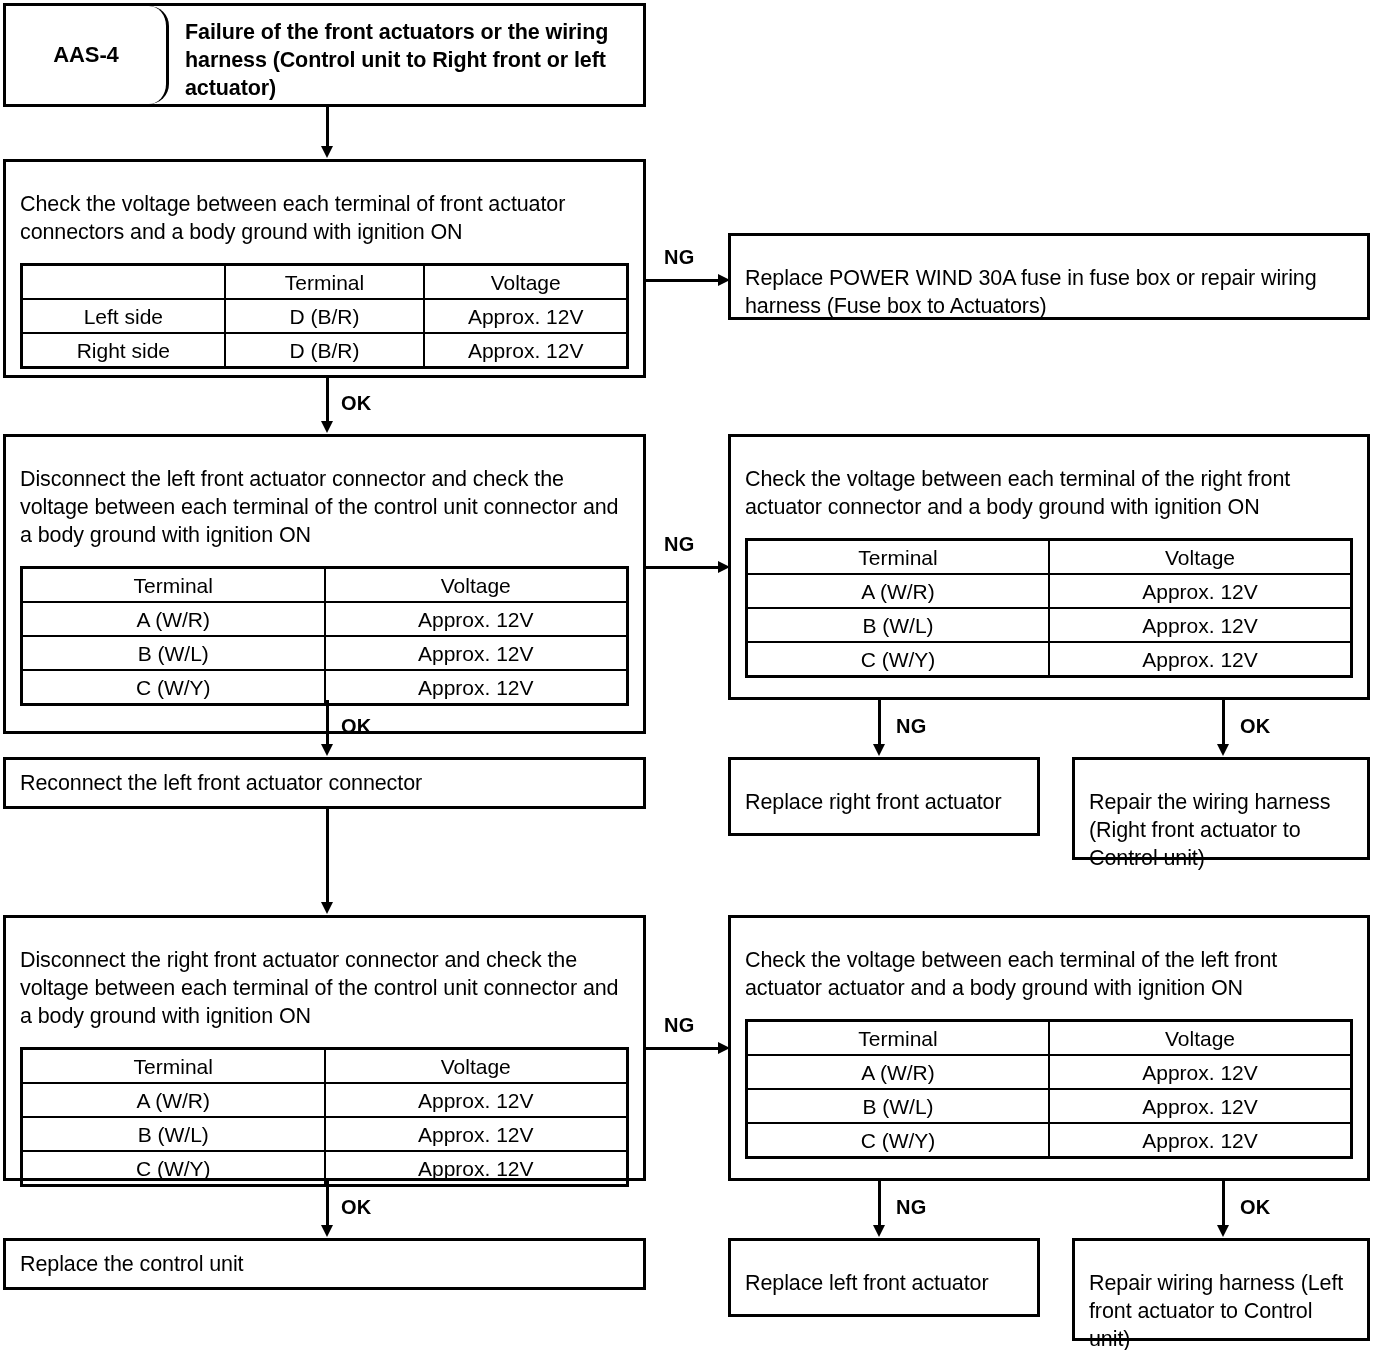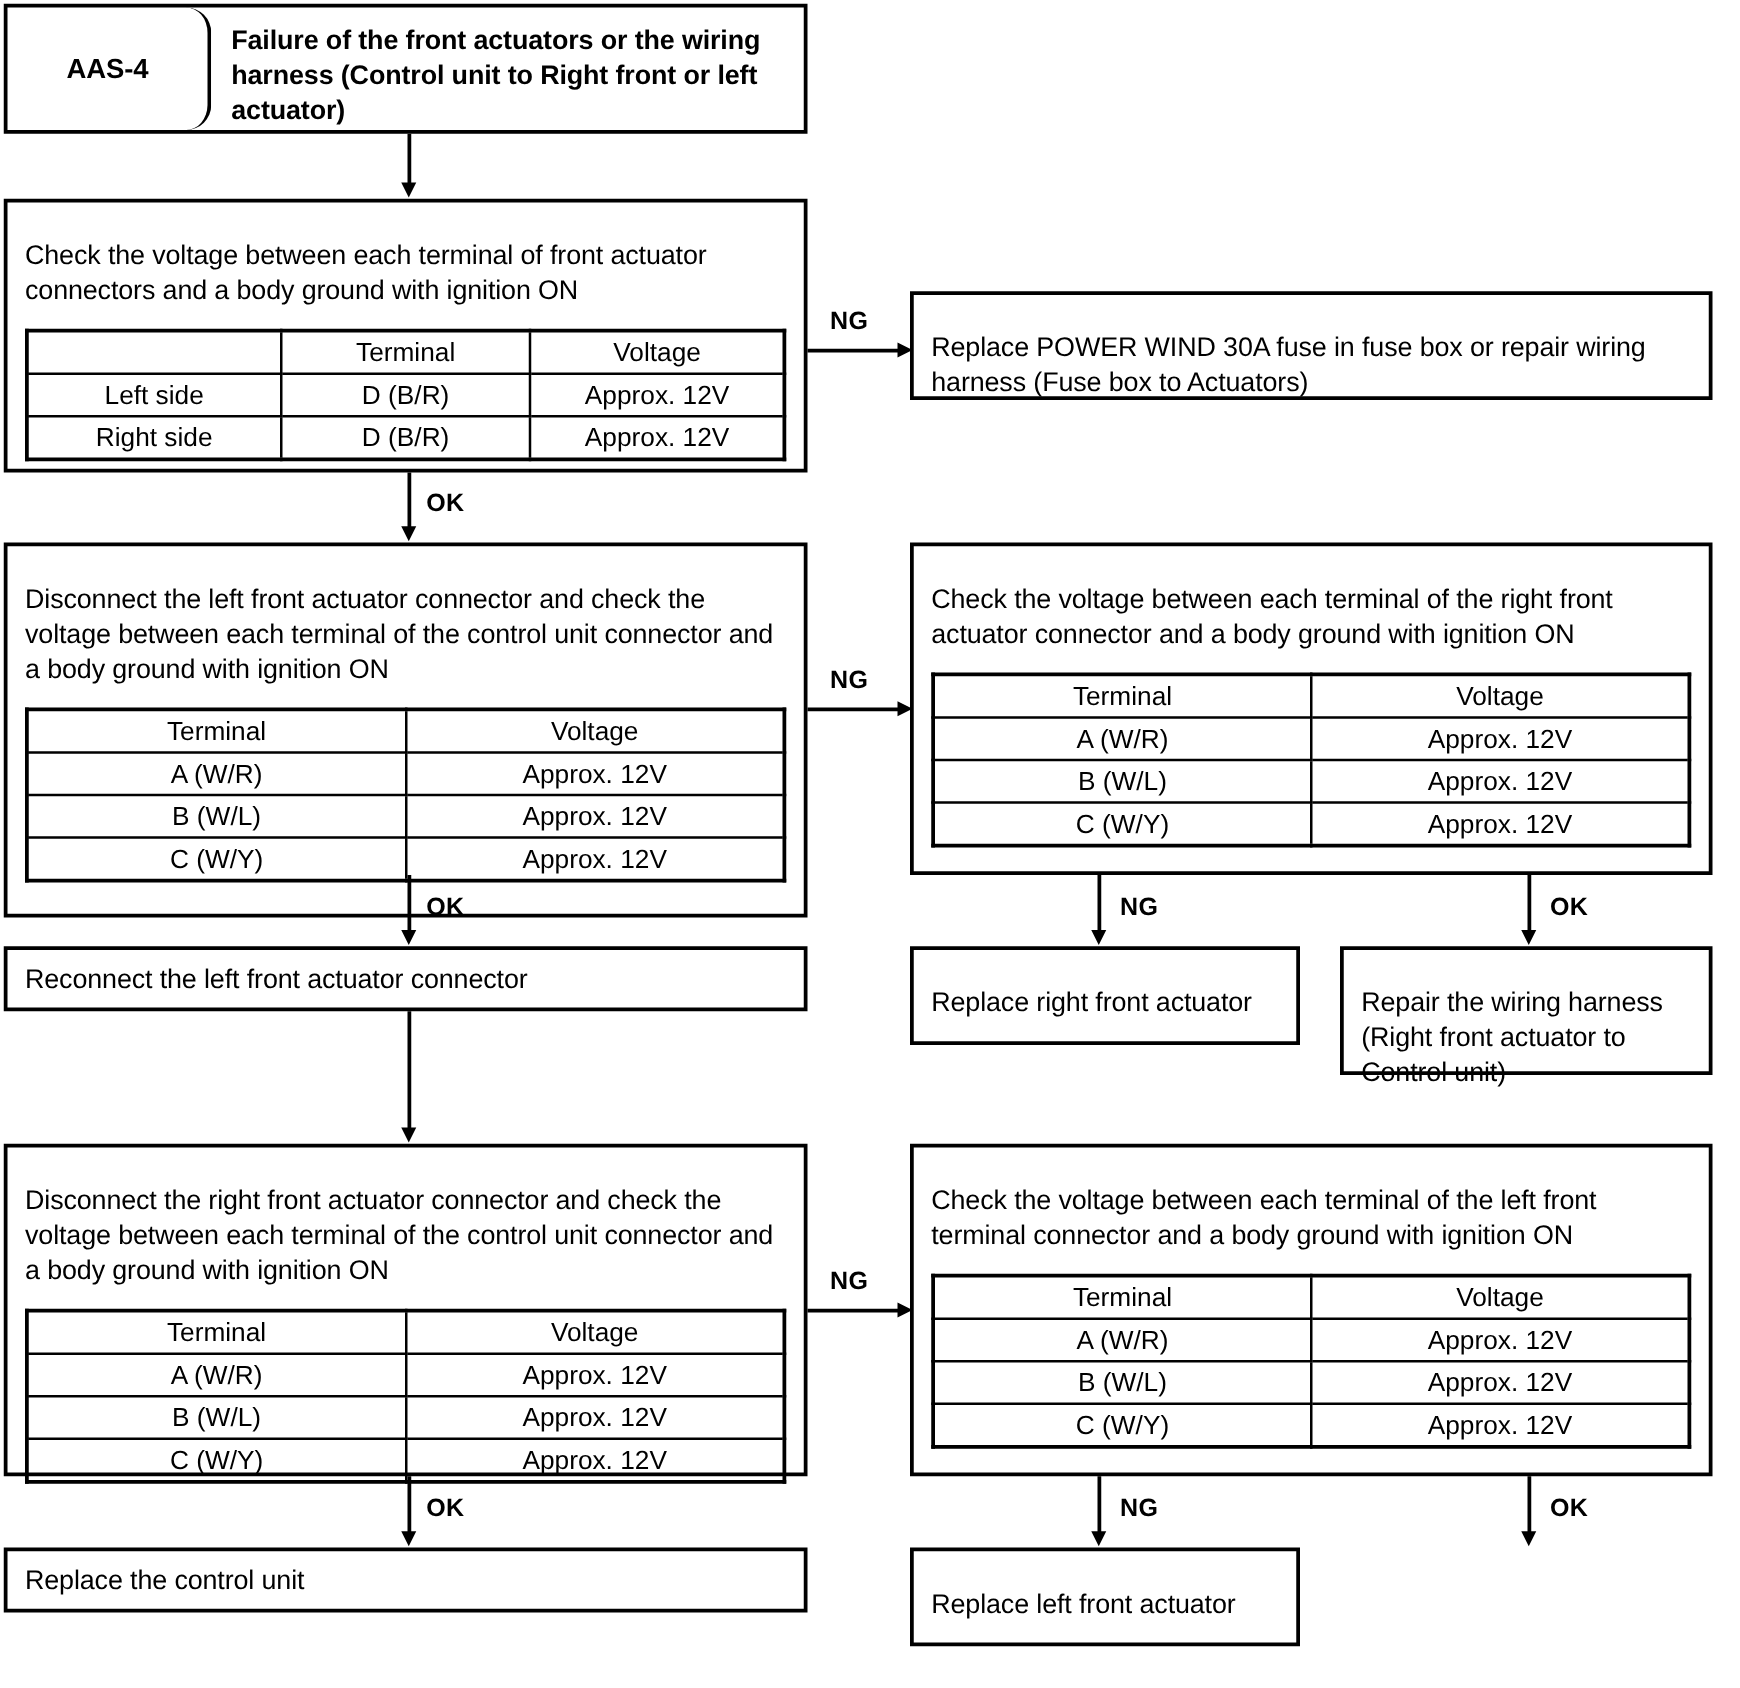--- a/index.html
+++ b/index.html
@@ -264,21 +264,21 @@
       </tbody>
         </table>
     </div>
   </div>
 
   <div class="hline" style="left:646px; top:1047px; width:74px;"></div>
   <div class="arrow-right" style="left:718px; top:1042px;"></div>
   <div class="edge-label" style="left:664px; top:1014px;">NG</div>
 
   <div class="box" style="left:728px; top:915px; width:642px; height:266px;">
-    <div class="box-text pad">Check the voltage between each terminal of the left front terminal connector and a body ground with ignition ON</div>
+    <div class="box-text pad">Check the voltage between each terminal of the left front actuator actuator and a body ground with ignition ON</div>
     <div class="tbl-wrap">
       <table class="vt outer">
         <tbody>
             <tr>
           <th style="width:50%">Terminal</th>
           <th style="width:50%">Voltage</th>
         </tr>
         <tr>
           <td>A (W/R)</td>
           <td>Approx. 12V</td>
@@ -309,14 +309,17 @@
   <div class="edge-label" style="left:896px; top:1196px;">NG</div>
 
   <div class="box" style="left:728px; top:1238px; width:312px; height:79px;">
     <div class="box-text pad">Replace left front actuator</div>
   </div>
 
   <div class="vline" style="left:1222px; top:1181px; height:46px;"></div>
   <div class="arrow-down" style="left:1217px; top:1225px;"></div>
   <div class="edge-label" style="left:1240px; top:1196px;">OK</div>
 
+  <div class="box" style="left:1072px; top:1238px; width:298px; height:103px;">
+    <div class="box-text pad">Repair wiring harness (Left front actuator to Control unit)</div>
+  </div>
 
 </div>
 
 </body></html>

